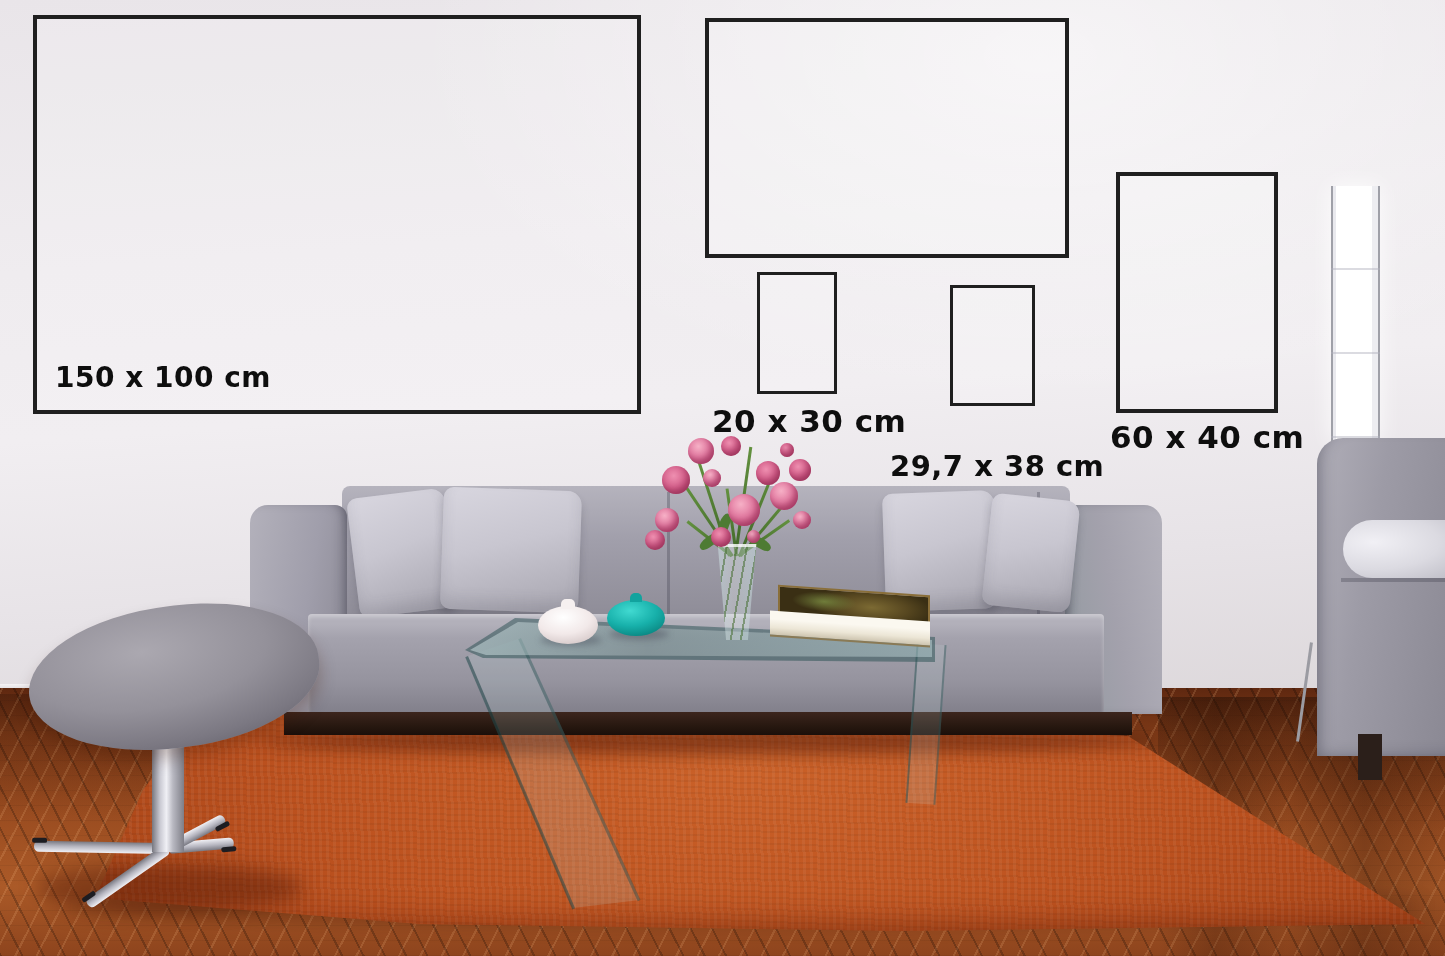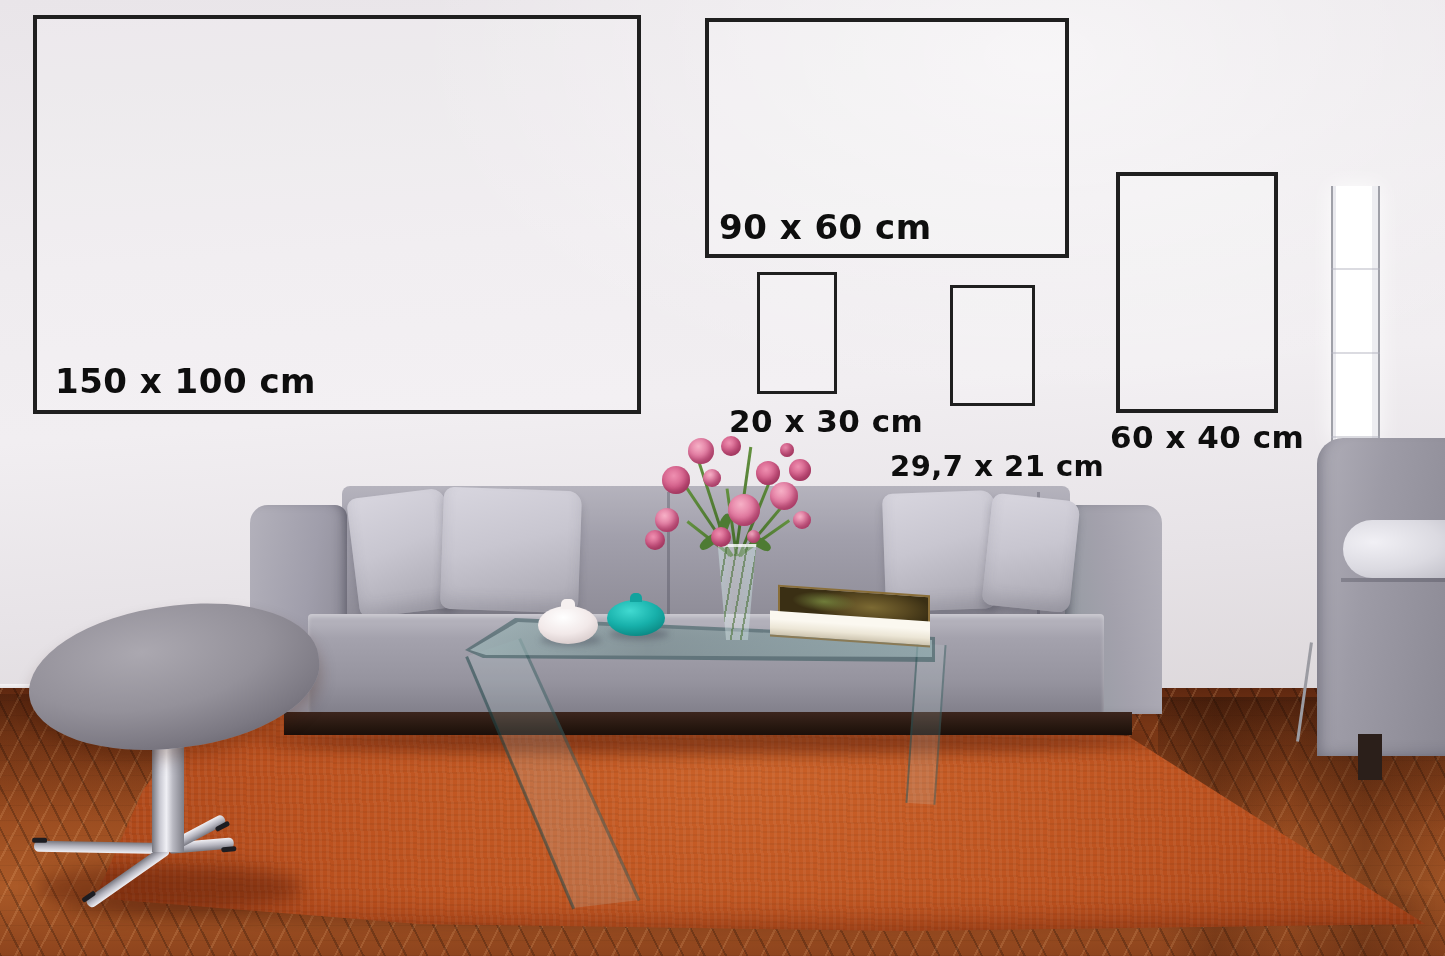--- a/index.html
+++ b/index.html
@@ -24,23 +24,23 @@
 
   
   .frame{position:absolute;border:4px solid #1f1f1f;background:rgba(255,255,255,.14);box-sizing:border-box;}
   .frame.thin{border-width:3px;}
   .f-150{left:33px;top:15px;width:608px;height:399px;}
   .f-90{left:705px;top:18px;width:364px;height:240px;}
   .f-20{left:757px;top:272px;width:80px;height:122px;}
   .f-a4{left:950px;top:285px;width:85px;height:121px;}
   .f-60{left:1116px;top:172px;width:162px;height:241px;}
   .size-label{position:absolute;font-weight:bold;color:#0e0e0e;letter-spacing:.5px;white-space:nowrap;}
-  .l-150{left:55px;top:361px;font-size:34px;}
+  .l-150{left:55px;top:361px;font-size:28px;}
   .l-90{left:719px;top:207px;font-size:34px;}
-  .l-20{left:712px;top:403px;width:176px;text-align:center;font-size:31px;margin-left:17px;}
+  .l-20{left:712px;top:403px;width:176px;text-align:center;font-size:31px;}
   .l-a4{left:912px;top:416px;width:162px;text-align:center;font-size:31px;}
   .l-a4sub{left:890px;top:449px;width:210px;text-align:center;font-size:29px;}
   .l-60{left:1110px;top:419px;width:178px;text-align:left;font-size:31px;}
 
   
   .floor{
     left:0;top:688px;width:1445px;height:268px;
     background:
       repeating-linear-gradient(63deg, rgba(0,0,0,.22) 0 2px, rgba(0,0,0,0) 2px 19px),
       repeating-linear-gradient(-63deg, rgba(255,196,140,.16) 0 2px, rgba(0,0,0,0) 2px 19px),
@@ -226,23 +226,22 @@
   <div class="abs baseboard-left"></div>
   <div class="abs baseboard-right"></div>
 
   <div class="frame f-150"></div>
   <div class="frame f-90"></div>
   <div class="frame thin f-20"></div>
   <div class="frame thin f-a4"></div>
   <div class="frame f-60"></div>
 
   <div class="size-label l-150">150 x 100 cm</div>
-  <div class="size-label l-90">90 x 60 cm</div>
   <div class="size-label l-20">20 x 30 cm</div>
-  <div class="size-label l-a4sub">29,7 x 21 cm</div>
+  <div class="size-label l-a4sub">29,7 x 38 cm</div>
   <div class="size-label l-60">60 x 40 cm</div>
 
   <div class="abs floor"></div>
   <div class="abs floor-reflect"></div>
   <div class="abs floor-reflect-left"></div>
   <div class="abs rug-shadow"></div>
   <div class="abs rug"></div>
   <div class="abs sofa-rug-shadow"></div>
 
   <div class="abs lamp-col"></div>

